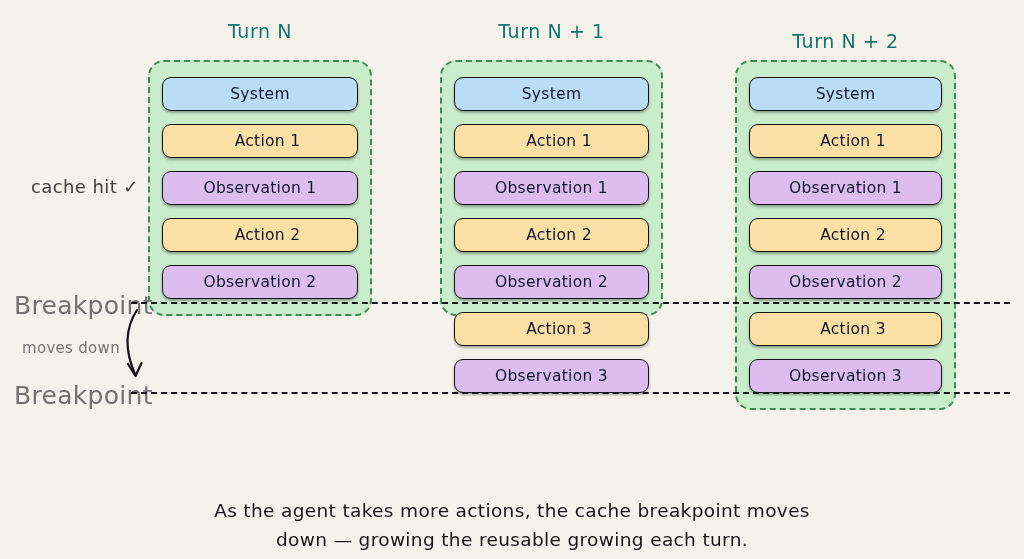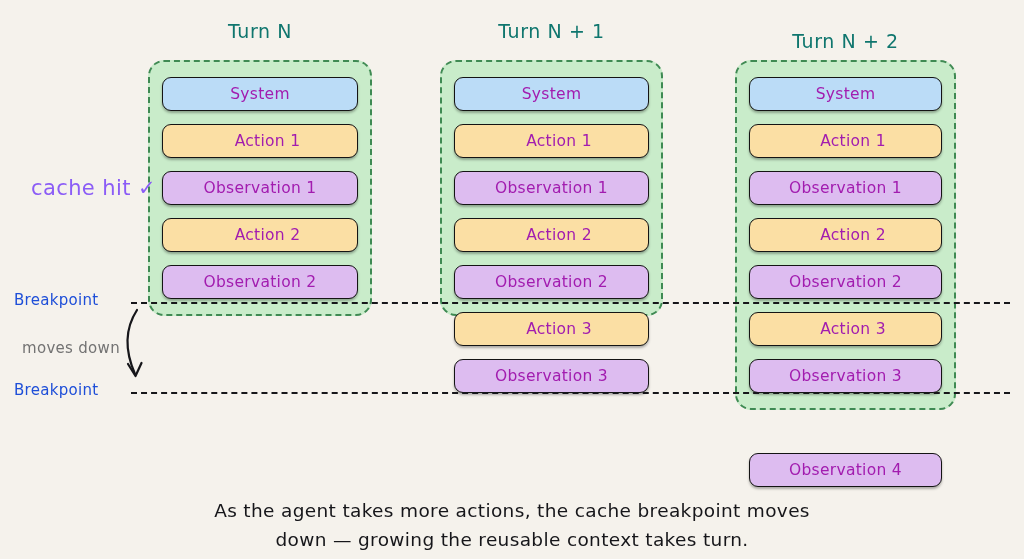--- a/index.html
+++ b/index.html
@@ -43,48 +43,48 @@
   
   .chip {
     position: absolute;
     box-sizing: border-box;
     border: 1.8px solid #141414;
     border-radius: 9px;
     display: flex;
     align-items: center;
     justify-content: center;
     font-size: 15.5px;
-    color: #a21caf;
+    color: #0f172a;
     letter-spacing: 0.3px;
     white-space: nowrap;
     box-shadow: 0 2px 2.5px rgba(0,0,0,0.30);
   }
   .chip.system      { background: #bbdcf7; }
   .chip.action      { background: #fbdfa4; padding-left: 15px; }
   .chip.observation { background: #ddbcf0; text-align: center; }
 
   
   .bp-line {
     position: absolute;
     height: 0;
     border-top: 2.6px dashed #16161a;
   }
   .bp-label {
     position: absolute;
-    font-size: 15px;
-    color: #1d4ed8;
+    font-size: 25px;
+    color: #737373;
     white-space: nowrap;
     letter-spacing: 0.3px;
   }
 
   
   .cache-hit {
     position: absolute;
-    font-size: 21px;
-    color: #8b5cf6;
+    font-size: 18px;
+    color: #404040;
     white-space: nowrap;
     letter-spacing: 0.4px;
   }
   .moves-down {
     position: absolute;
     font-size: 15px;
     color: #737373;
     white-space: nowrap;
     letter-spacing: 0.3px;
   }
@@ -128,28 +128,27 @@
     <div class="chip observation" style="left: 454px; width: 195px; top: 359px; height: 34px;">Observation 3</div>
     <div class="col-header" style="left: 735px; width: 221px; top: 12px; margin-top: 18px;">Turn N + 2</div>
     <div class="cache-box" style="left: 735px; width: 221px; top: 60px; height: 350px;"></div>
     <div class="chip system" style="left: 749px; width: 193px; top: 77px; height: 34px;">System</div>
     <div class="chip action" style="left: 749px; width: 193px; top: 124px; height: 34px;">Action 1</div>
     <div class="chip observation" style="left: 749px; width: 193px; top: 171px; height: 34px;">Observation 1</div>
     <div class="chip action" style="left: 749px; width: 193px; top: 218px; height: 34px;">Action 2</div>
     <div class="chip observation" style="left: 749px; width: 193px; top: 265px; height: 34px;">Observation 2</div>
     <div class="chip action" style="left: 749px; width: 193px; top: 312px; height: 34px;">Action 3</div>
     <div class="chip observation" style="left: 749px; width: 193px; top: 359px; height: 34px;">Observation 3</div>
-    <div class="chip observation" style="left: 749px; width: 193px; top: 453px; height: 34px;">Observation 4</div>
     <div class="bp-label" style="left: 14px; top: 291px;">Breakpoint</div>
     <div class="bp-line" style="left: 131px; width: 879px; top: 302px;"></div>
     <div class="bp-label" style="left: 14px; top: 381px;">Breakpoint</div>
     <div class="bp-line" style="left: 131px; width: 879px; top: 392px;"></div>
     <div class="cache-hit" style="left: 31px; top: 176px;">cache hit ✓</div>
     <div class="moves-down" style="left: 22px; top: 339px;">moves down</div>
     <svg class="arrow-svg" width="40" height="90" style="left: 113px; top: 307px;">
       <path d="M 24 3 C 13 20, 11 42, 22 67" fill="none" stroke="#16161a" stroke-width="2.2" stroke-linecap="round"></path>
       <path d="M 15 57 L 22.5 69 L 28.5 56" fill="none" stroke="#16161a" stroke-width="2.2" stroke-linecap="round" stroke-linejoin="round"></path>
     </svg>
     <div class="caption" style="top: 496px;">
       <span class="line">As the agent takes more actions, the cache breakpoint moves</span>
-      <span class="line">down — growing the reusable context takes turn.</span>
+      <span class="line">down — growing the reusable growing each turn.</span>
     </div>
   </div>
 
 </body></html>

